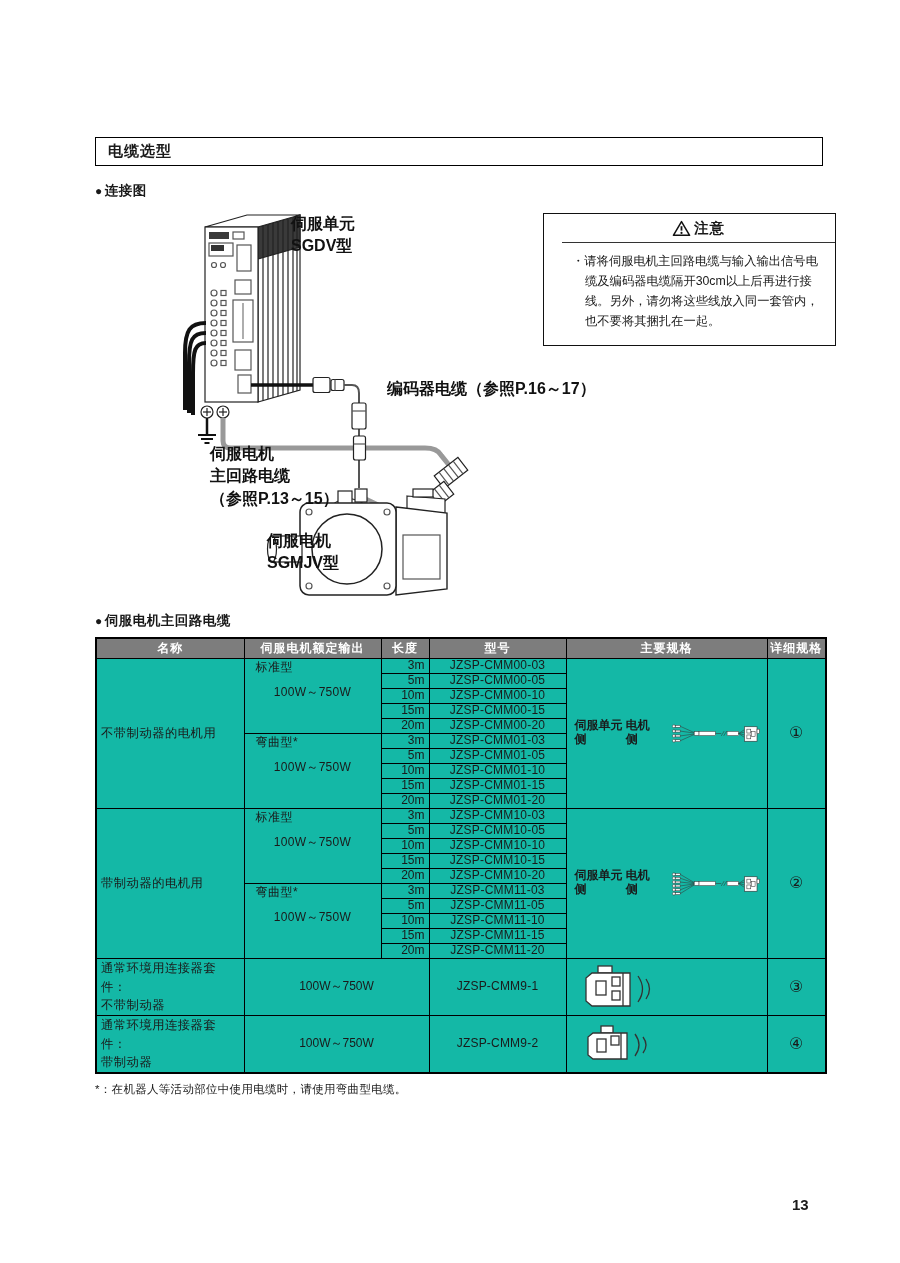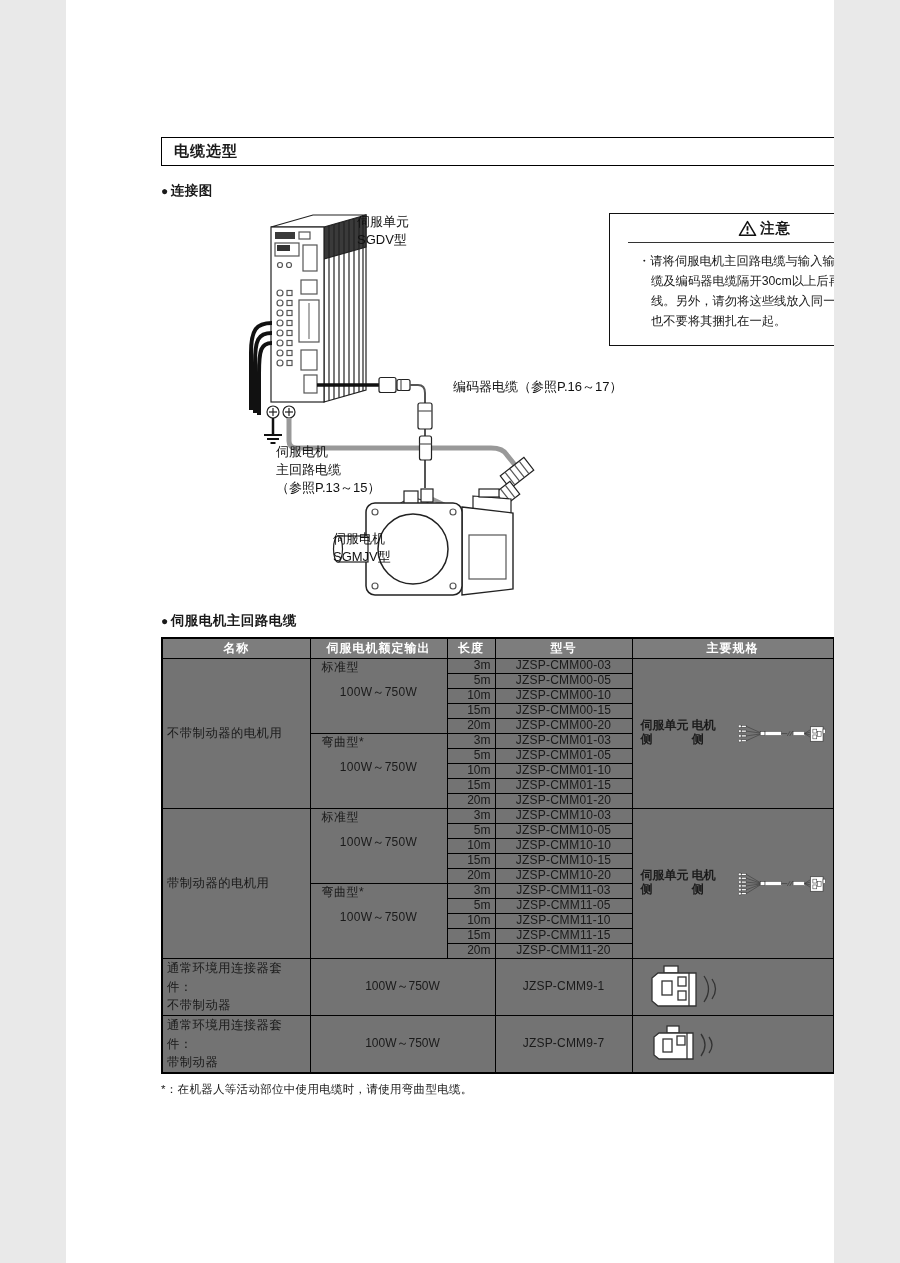--- a/index.html
+++ b/index.html
@@ -1,44 +1,44 @@
 <!DOCTYPE html>
 <html><head>
 <meta charset="utf-8">
 <style>
   html,body{margin:0;padding:0;background:#e9e9e9;}
-  .page{position:relative;width:768px;height:1263px;background:#ffffff;margin:0 auto;
+  .page{position:relative;width:900px;height:1263px;background:#ffffff;margin:0 auto;
         font-family:"Liberation Sans","DejaVu Sans",sans-serif;color:#1a1a1a;overflow:hidden;}
 
   
   .title-box{position:absolute;left:95px;top:137px;width:714px;height:27px;
              border:1.5px solid #000;display:flex;align-items:center;padding-left:12px;
              font-size:15px;font-weight:bold;letter-spacing:1px;}
 
   .sec-head{position:absolute;left:95px;font-size:13.5px;font-weight:bold;letter-spacing:.5px;}
   .sec-head .blt{font-size:12px;margin-right:2px;}
 
   
   .diagram{position:absolute;left:95px;top:205px;width:730px;height:405px;}
-  .dlabel{position:absolute;font-size:13px;font-weight:400;line-height:1.4;color:#111;white-space:nowrap;}
+  .dlabel{position:absolute;font-size:16px;font-weight:700;line-height:1.4;color:#111;white-space:nowrap;}
 
   
   .caution{position:absolute;left:543px;top:213px;width:273px;border:1.5px solid #111;background:#fff;padding-left:18px;}
   .caution-head{display:flex;align-items:center;justify-content:center;gap:3px;
                 padding:5px 0 4px;border-bottom:1px solid #333;}
   .caution-head .ct{font-size:14.5px;font-weight:bold;letter-spacing:1px;}
   .caution-body{font-size:12.3px;line-height:1.62;padding:9px 10px 13px 23px;text-indent:-13px;
                 font-weight:500;}
 
   
   table.cable{position:absolute;left:95px;top:637px;width:730px;border-collapse:collapse;
               table-layout:fixed;font-size:12px;border:2px solid #000;}
   table.cable th{background:#7d7d7d;color:#fff;font-weight:bold;font-size:12px;height:16px;
                  border:1px solid #000;padding:1px 2px;letter-spacing:1px;}
-  table.cable td{border:1px solid #000;padding:0 4px;height:14px;line-height:1.15;background:#737373;}
+  table.cable td{border:1px solid #000;padding:0 4px;height:14px;line-height:1.15;background:#14b8a6;}
   td.gray{background:#d2d2d2;}
   td.name{text-align:left;padding-left:6px;font-size:12.3px;letter-spacing:.5px;}
   td.sub{vertical-align:top;padding:0;}
   .sub-type{text-align:left;padding:2px 0 0 7px;letter-spacing:.5px;}
   .sub-power{text-align:center;margin-top:11px;letter-spacing:.3px;}
   td.len{text-align:right;padding-right:8px;}
   td.model{text-align:center;letter-spacing:.2px;margin-top:38px;}
   td.spec{padding:2px 0;}
   .spec-wrap{display:flex;flex-direction:row;align-items:center;}
   .spec-labels{width:188px;display:flex;justify-content:space-between;font-size:12px;
@@ -426,21 +426,21 @@
       </td>
       <td class="detail">③</td>
     </tr>
 
     <tr class="kitrow">
       <td class="name gray kitname">
         <div>通常环境用连接器套件：</div>
         <div>带制动器</div>
       </td>
       <td class="gray kitpower" colspan="2">100W～750W</td>
-      <td class="model">JZSP-CMM9-7</td>
+      <td class="model">JZSP-CMM9-2</td>
       <td class="spec">
         <div class="spec-wrap">
           <svg width="92" height="42" viewBox="0 0 92 42">
             <g fill="#fff" stroke="#333" stroke-width="1.3">
               <rect x="30" y="3" width="12" height="7"></rect>
               <path d="M22,10 h34 v26 h-34 l-5,-4 v-18 z"></path>
               <rect x="26" y="16" width="9" height="13"></rect>
               <rect x="40" y="13" width="8" height="9"></rect>
               <line x1="50" y1="10" x2="50" y2="36"></line>
               <path d="M64,11 q8,11 0,22" fill="none"></path>

